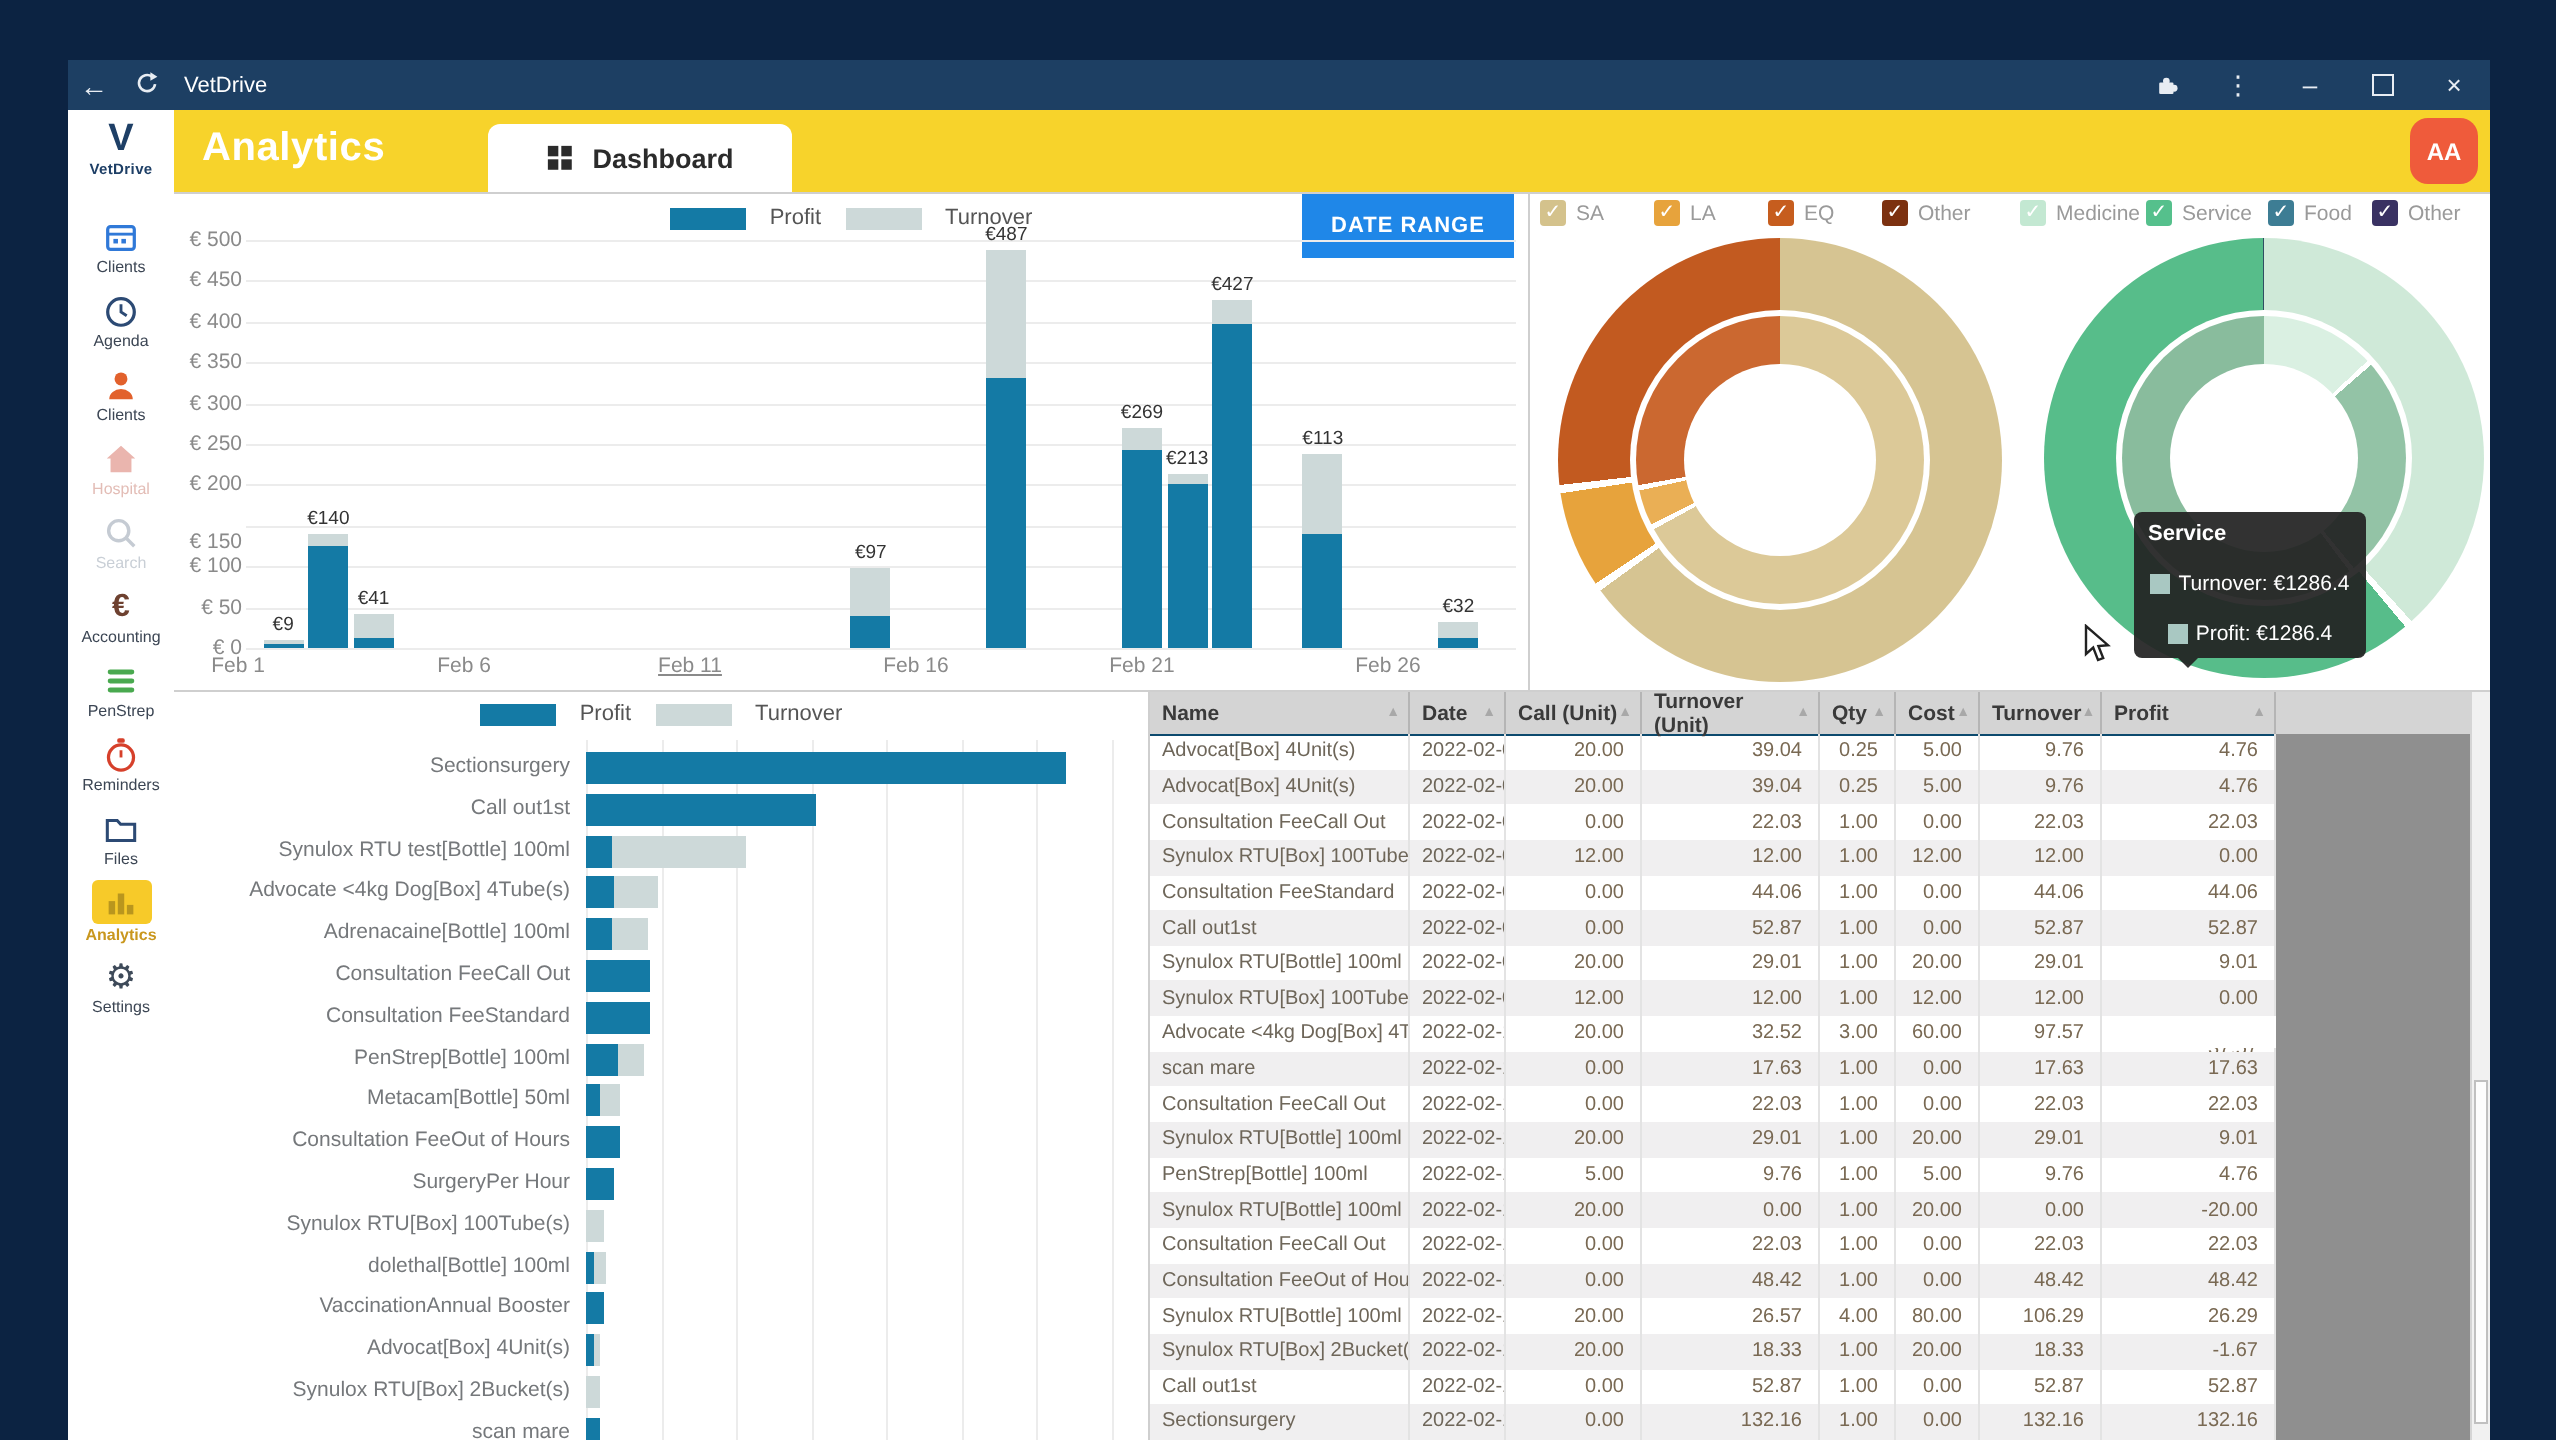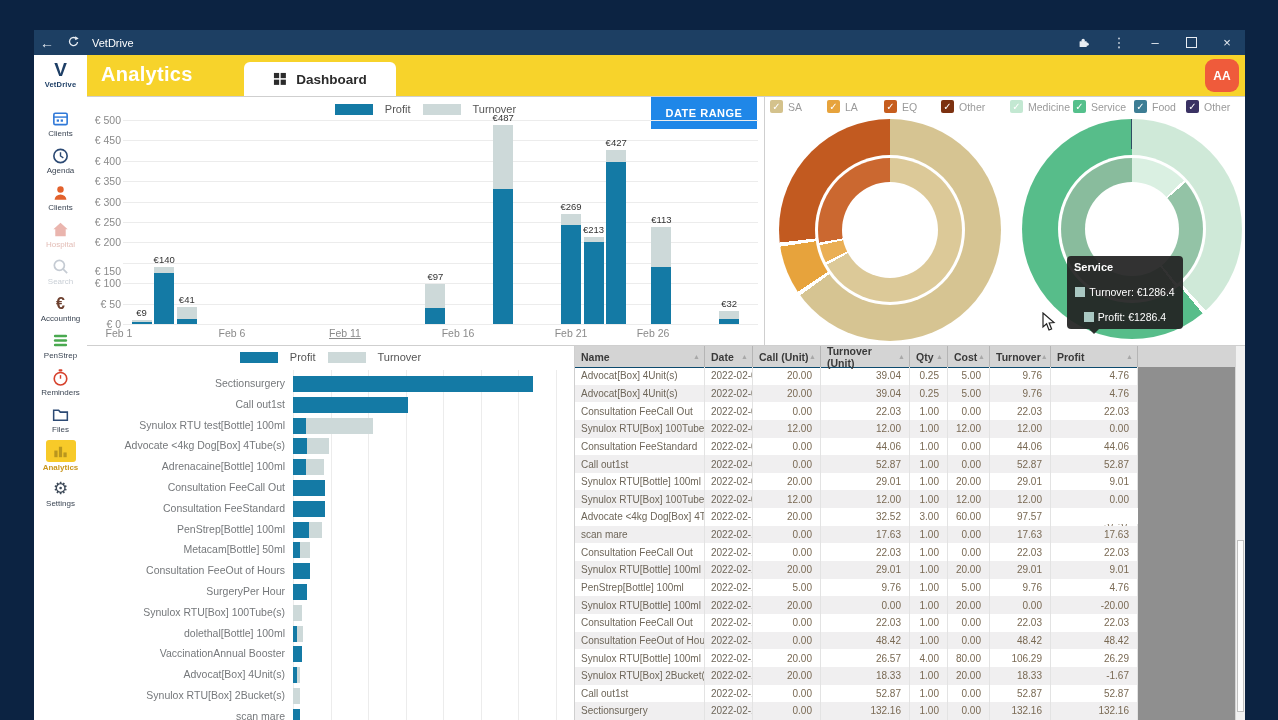--- a/index.html
+++ b/index.html
@@ -278,21 +278,21 @@
               <div class="ytick" style="left: 2px; top: 57.8px;">€ 400</div>
               <div class="gridline-h" style="top: 43.4px;"></div>
               <div class="ytick" style="left: 2px; top: 37.4px;">€ 450</div>
               <div class="gridline-h" style="top: 23px;"></div>
               <div class="ytick" style="left: 2px; top: 17px;">€ 500</div>
               <div class="xtick" style="left: 32px; top: 230px;">Feb 1</div>
               <div class="xtick" style="left: 145px; top: 230px; text-align: right;">Feb 6</div>
               <div class="xtick" style="left: 258px; top: 230px; text-decoration: underline;">Feb 11</div>
               <div class="xtick" style="left: 371px; top: 230px;">Feb 16</div>
               <div class="xtick" style="left: 484px; top: 230px;">Feb 21</div>
-              <div class="xtick" style="left: 566px; top: 230px;">Feb 26</div>
+              <div class="xtick" style="left: 607px; top: 230px;">Feb 26</div>
               <div class="bar-seg" style="left: 44.6px; top: 223.328px; height: 3.672px; background: rgb(205, 217, 217);"></div>
               <div class="bar-seg" style="left: 44.6px; top: 224.96px; height: 2.04px; background: rgb(20, 122, 165);"></div>
               <div class="bar-lbl" style="left: 54.6px; top: 210.328px;">€9</div>
               <div class="bar-seg" style="left: 67.2px; top: 169.88px; height: 57.12px; background: rgb(205, 217, 217);"></div>
               <div class="bar-seg" style="left: 67.2px; top: 176.408px; height: 50.592px; background: rgb(20, 122, 165);"></div>
               <div class="bar-lbl" style="left: 77.2px; top: 156.88px;">€140</div>
               <div class="bar-seg" style="left: 89.8px; top: 210.272px; height: 16.728px; background: rgb(205, 217, 217);"></div>
               <div class="bar-seg" style="left: 89.8px; top: 222.104px; height: 4.896px; background: rgb(20, 122, 165);"></div>
               <div class="bar-lbl" style="left: 99.8px; top: 197.272px;">€41</div>
               <div class="bar-seg" style="left: 338.4px; top: 187.424px; height: 39.576px; background: rgb(205, 217, 217);"></div>

